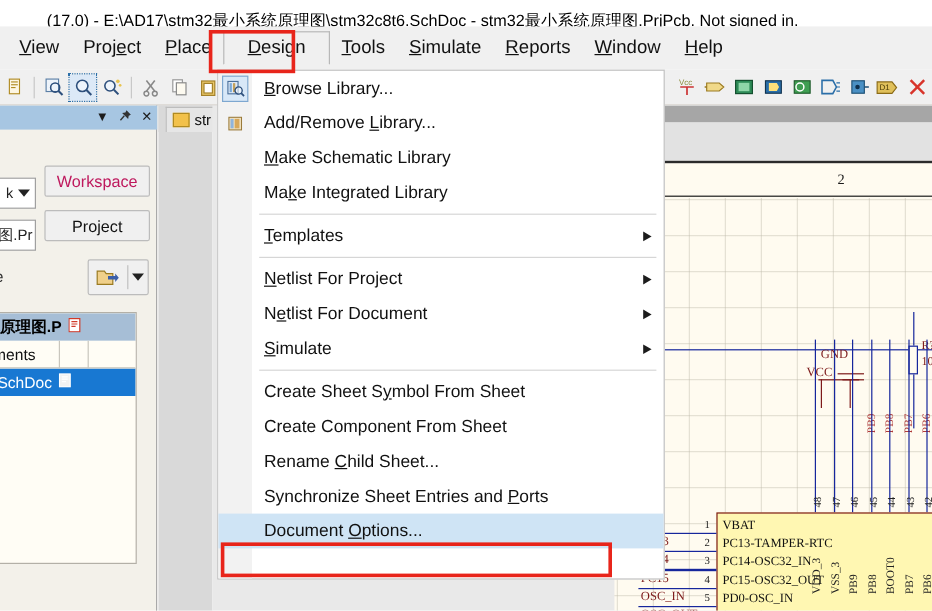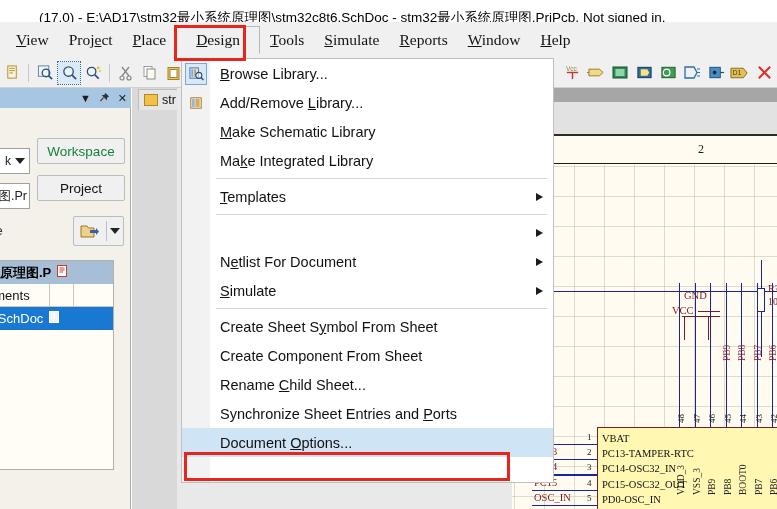--- a/index.html
+++ b/index.html
@@ -22,21 +22,20 @@
     white-space: nowrap;
     margin-left: 36px;
   }
 
   
   .menubar {
     position: absolute; left: 0; top: 22px; width: 777px; height: 36px;
     background: #f0f0f0;
     display: flex; align-items: center;
     padding-left: 6px;
-    font-family: Liberation Serif, serif;
   }
   .menu-item {
     font-size: 15.5px; color: #111;
     padding: 6px 10px;
     white-space: nowrap;
     line-height: 1;
   }
   .menu-item u { text-decoration: underline; }
   .menu-item.active {
     background: #f0f0f0;
@@ -94,21 +93,21 @@
     padding-right: 2px; font-size: 12.5px; color: #222; overflow: hidden;
   }
   .lbl-ure {
     position: absolute; left: -16px; top: 115px;
     font-size: 13px; color: #333;
   }
   .btn-ws {
     position: absolute; left: 37px; top: 30px; width: 88px; height: 26px;
     background: #f0f0f0; border: 1px solid #bcbcbc; border-radius: 2px;
     display: flex; align-items: center; justify-content: center;
-    font-size: 13.5px; color: #15803d;
+    font-size: 13.5px; color: #be185d;
   }
   .btn-pj {
     position: absolute; left: 37px; top: 67px; width: 88px; height: 26px;
     background: #f0f0f0; border: 1px solid #bcbcbc; border-radius: 2px;
     display: flex; align-items: center; justify-content: center;
     font-size: 13.5px; color: #111;
   }
   .btn-split {
     position: absolute; left: 73px; top: 108px; width: 51px; height: 30px;
     background: #f0f0f0; border: 1px solid #bcbcbc; border-radius: 2px;
@@ -620,20 +619,21 @@
         <div class="mi">
           <span>Ma<u>k</u>e Integrated Library</span>
         </div>
         <div class="msep"></div>
         <div class="mi">
           <span><u>T</u>emplates</span>
           <span class="arrow"></span>
         </div>
         <div class="msep"></div>
         <div class="mi">
+          <span><u>N</u>etlist For Project</span>
           <span class="arrow"></span>
         </div>
         <div class="mi">
           <span>N<u>e</u>tlist For Document</span>
           <span class="arrow"></span>
         </div>
         <div class="mi">
           <span><u>S</u>imulate</span>
           <span class="arrow"></span>
         </div>

